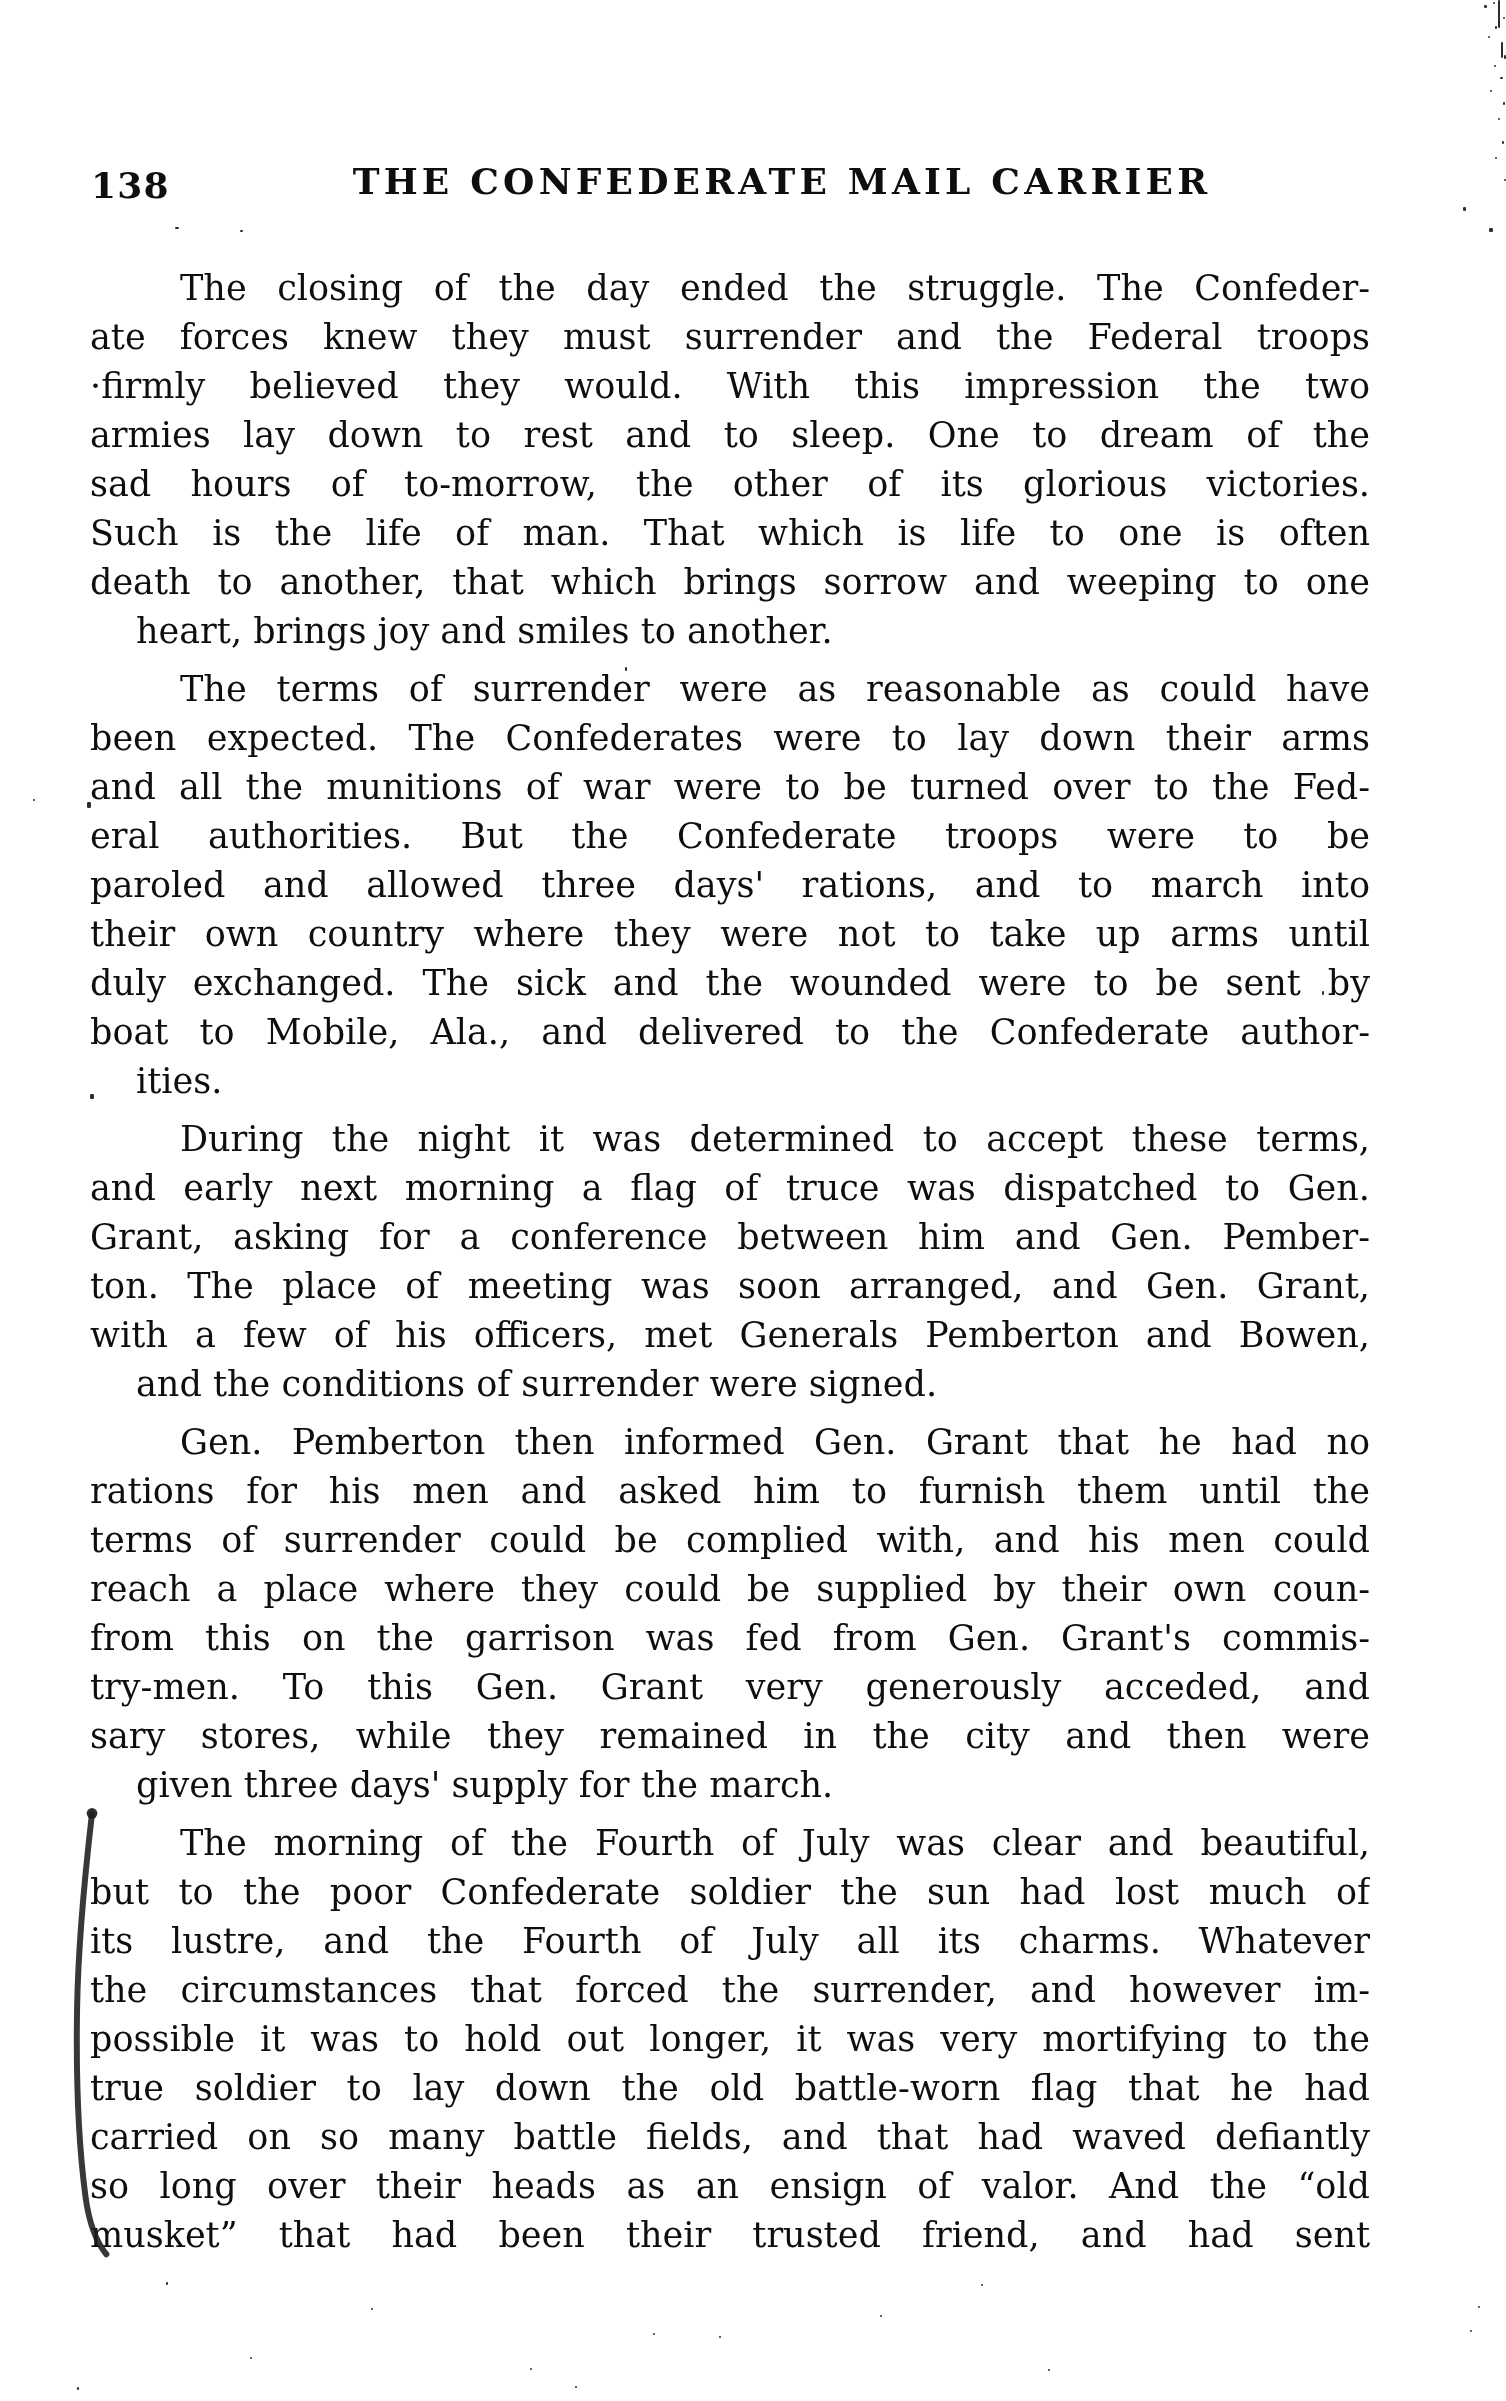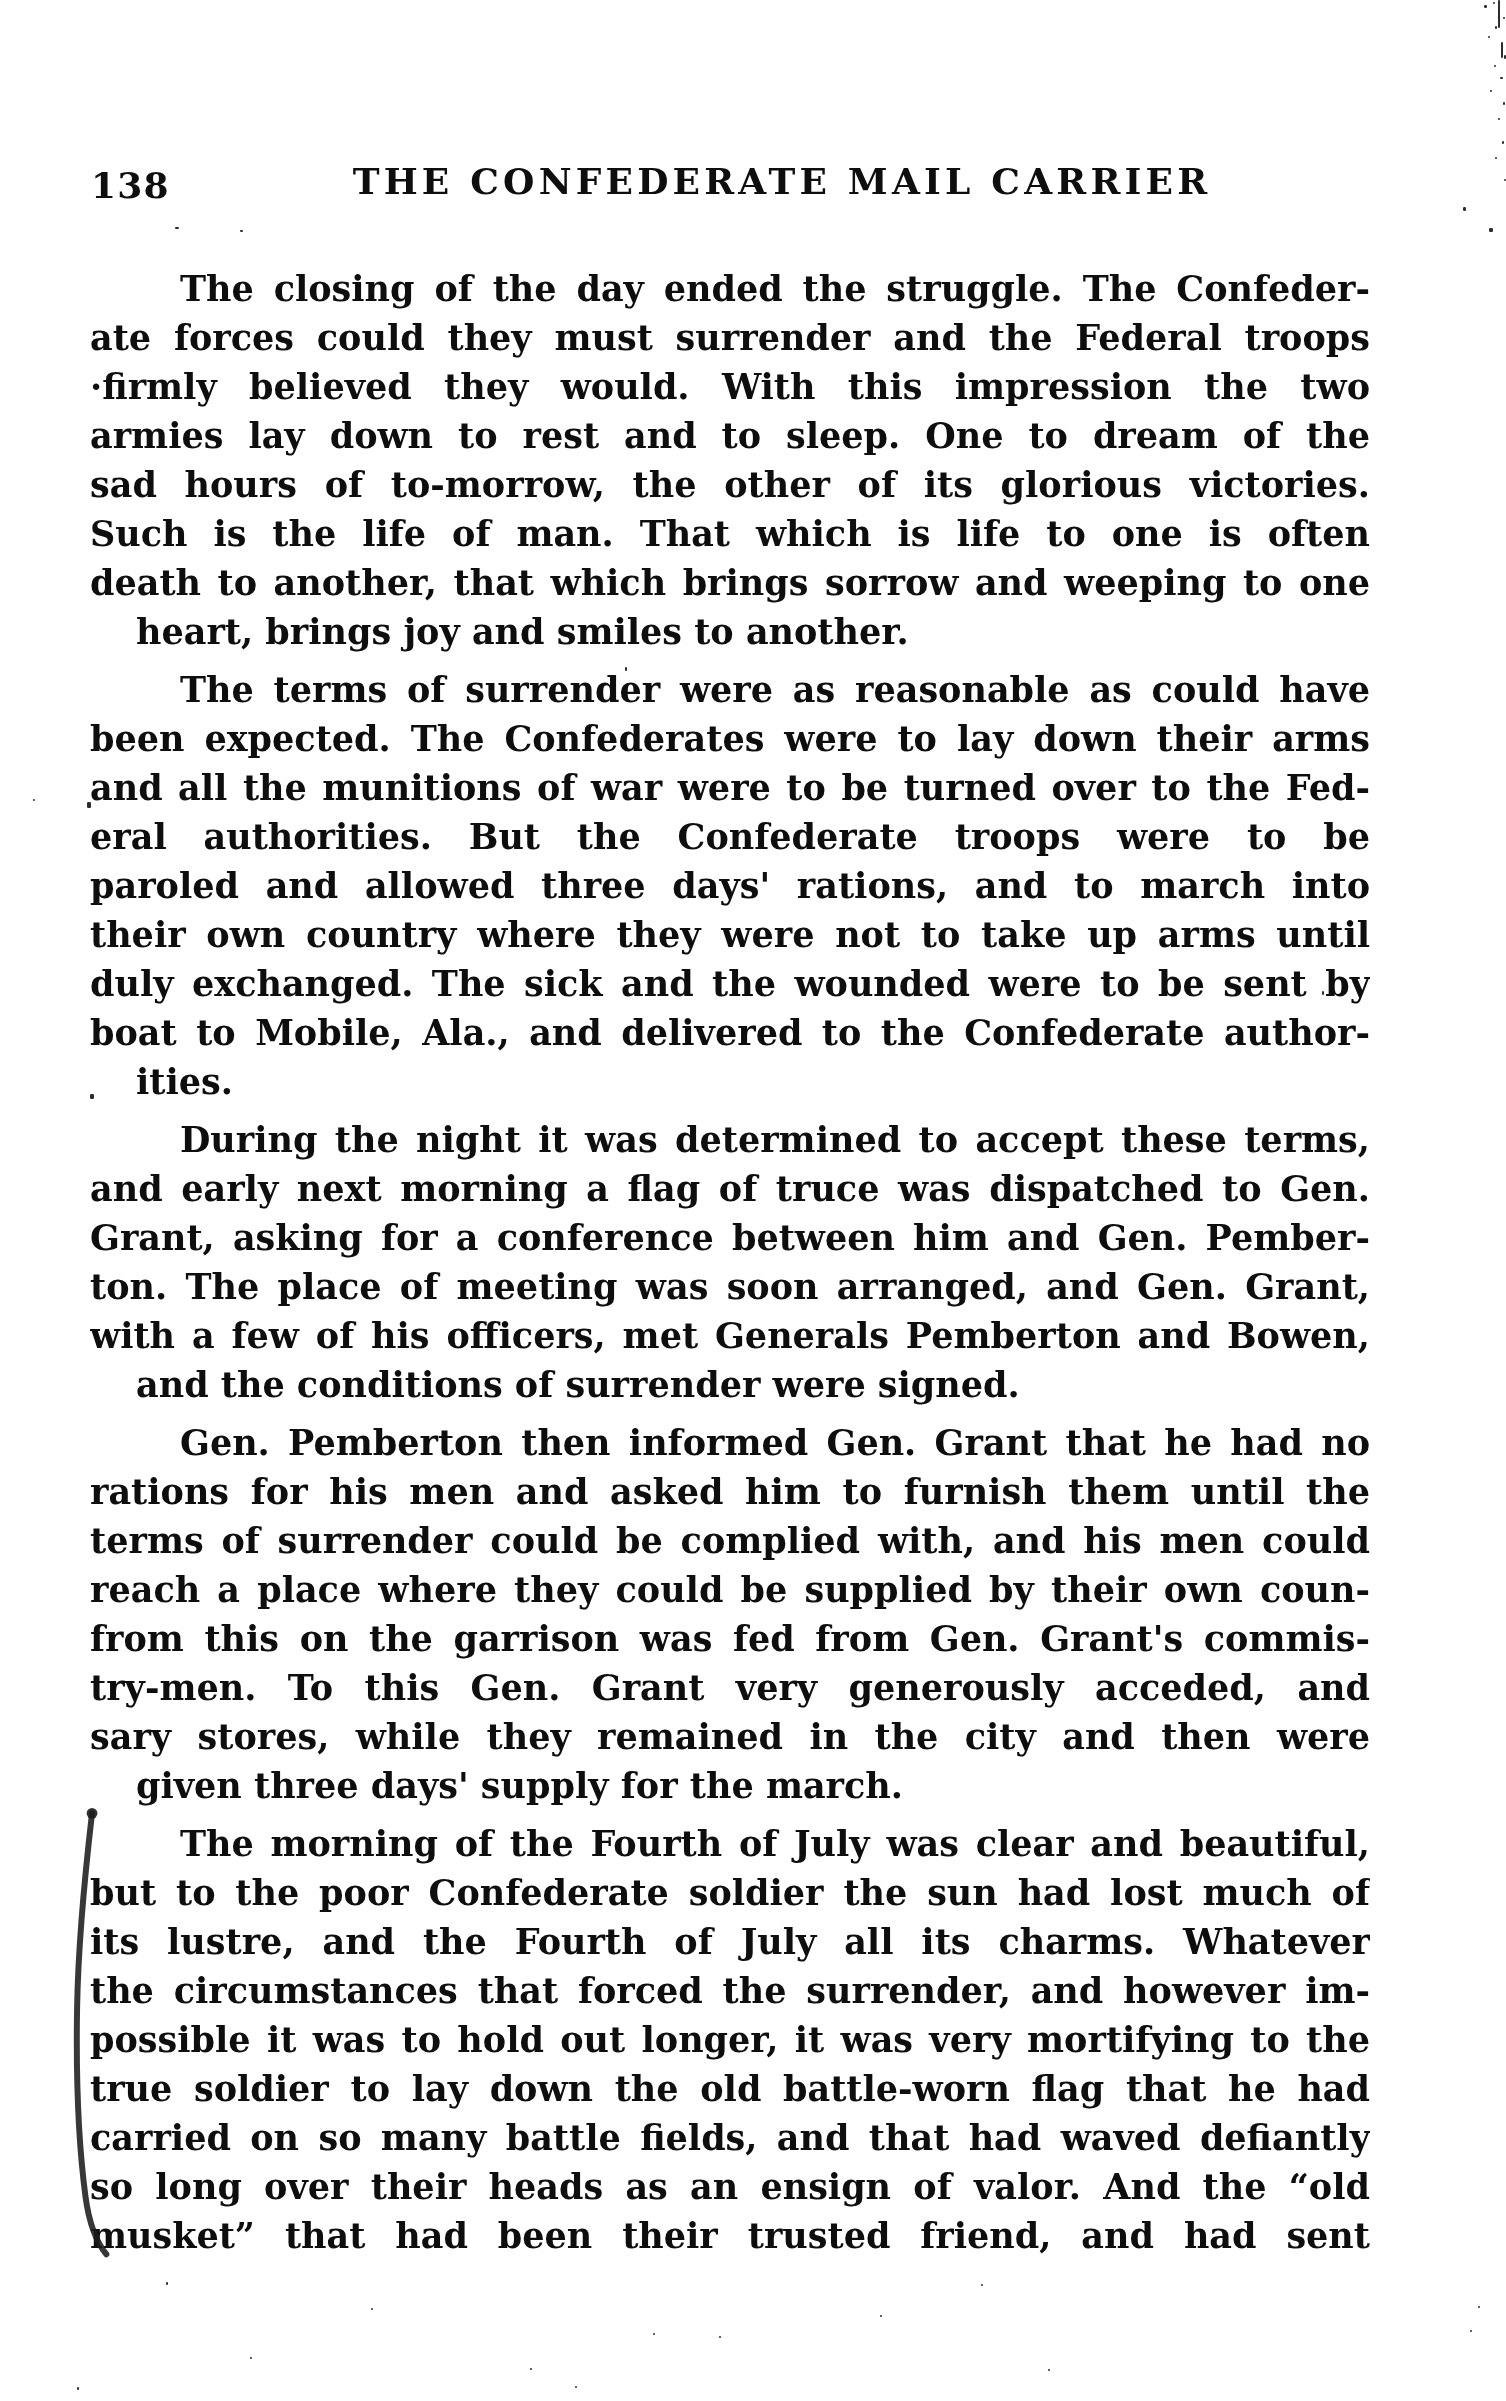--- a/index.html
+++ b/index.html
@@ -23,21 +23,21 @@
     font-size:36px;font-weight:bold;letter-spacing:4.2px;
     white-space:nowrap;
   }
   
   .text-block{
     position:absolute;left:90px;top:264px;width:1280px;
   }
   .para{margin:0 0 9px 0;}
   .line{
     height:49px;line-height:49px;
-    font-size:35px;font-weight:bold;
+    font-size:35px;font-weight:normal;
     text-align:justify;text-align-last:justify;
     overflow:hidden;
   }
   .line.first{text-indent:90px;}
   .para.flush-last .line.last{text-align-last:left;margin-left:46px;}
   
   .pen-mark{position:absolute;left:62px;top:1805px;}
   
   .noise-layer{position:absolute;left:0;top:0;width:100%;height:100%;pointer-events:none;}
   .speck{position:absolute;background:#161616;border-radius:1.2px;opacity:.9;}
@@ -48,21 +48,21 @@
 <div class="page">
 
   <header class="running-head">
     <span class="folio">138</span>
     <span class="head-title">THE CONFEDERATE MAIL CARRIER</span>
   </header>
 
   <main class="text-block" id="body-block">
       <div class="para flush-last">
         <div class="line first">The closing of the day ended the struggle.  The Confeder-</div>
-        <div class="line">ate forces could they must surrender and the Federal troops</div>
+        <div class="line">ate forces knew they must surrender and the Federal troops</div>
         <div class="line">·firmly believed they would.  With this impression the two</div>
         <div class="line">armies lay down to rest and to sleep.  One to dream of the</div>
         <div class="line">sad hours of to-morrow, the other of its glorious victories.</div>
         <div class="line">Such is the life of man.  That which is life to one is often</div>
         <div class="line">death to another, that which brings sorrow and weeping to one</div>
         <div class="line last">heart, brings joy and smiles to another.</div>
       </div>
       <div class="para flush-last">
         <div class="line first">The terms of surrender were as reasonable as could have</div>
         <div class="line">been expected.  The Confederates were to lay down their arms</div>

